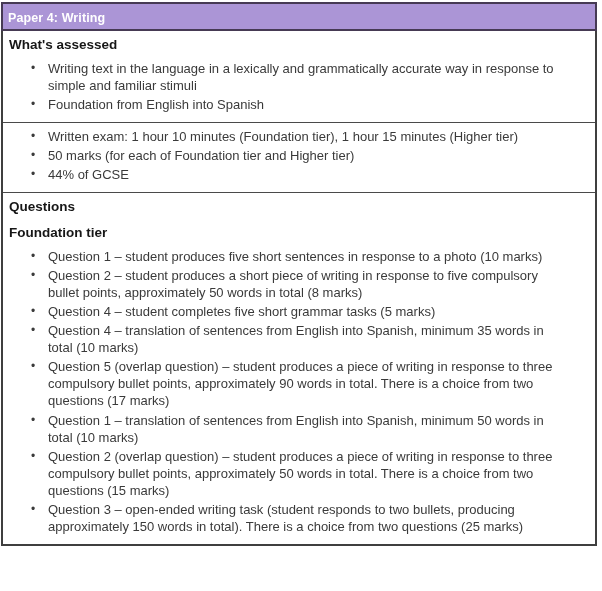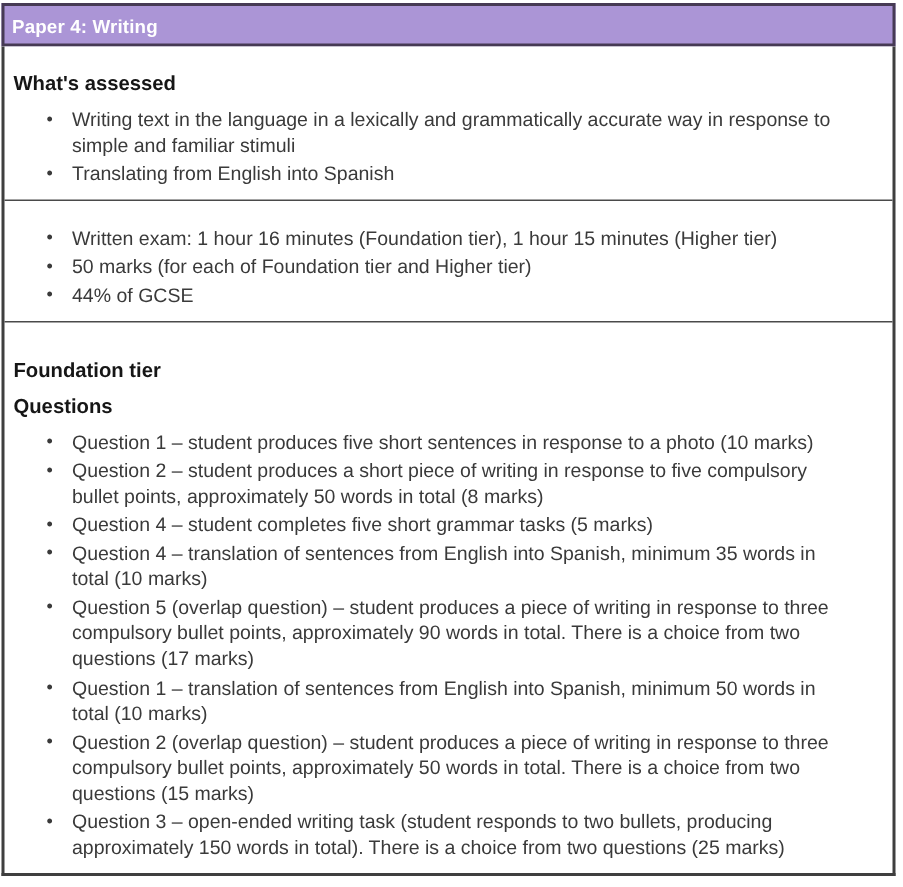--- a/index.html
+++ b/index.html
@@ -38,21 +38,21 @@
     height: 29px;
     padding: 6px 6px 0 5px;
     letter-spacing: 0.1px;
   }
   .table-body {
     border: 2px solid var(--table-border, #3f3f3f);
     border-top: none;
     background: #ffffff;
   }
   .row {
-    padding: 14px 8px 8px 6px;
+    padding: 3px 8px 8px 6px;
   }
   .row + .row {
     border-top: 1.5px solid var(--row-divider, #4a4a4a);
   }
   .section-heading {
     font-weight: bold;
     font-size: 13.5px;
     color: var(--heading-text, #161616);
     margin: 2px 0 7px 0;
     line-height: 17px;
@@ -92,46 +92,46 @@
 
     <div class="row">
       <div class="section-heading">What's assessed</div>
       <ul class="bullets">
         <li class="bullet-item">
           <span class="marker">•</span>
           <span class="bullet-text">Writing text in the language in a lexically and grammatically accurate way in response to simple and familiar stimuli</span>
         </li>
         <li class="bullet-item">
           <span class="marker">•</span>
-          <span class="bullet-text">Translating from English into Spanish</span>
+          <span class="bullet-text">Foundation from English into Spanish</span>
         </li>
       </ul>
     </div>
 
     <div class="row">
       <ul class="bullets">
         <li class="bullet-item">
           <span class="marker">•</span>
-          <span class="bullet-text">Written exam: 1 hour 16 minutes (Foundation tier), 1 hour 15 minutes (Higher tier)</span>
+          <span class="bullet-text">Written exam: 1 hour 10 minutes (Foundation tier), 1 hour 15 minutes (Higher tier)</span>
         </li>
         <li class="bullet-item">
           <span class="marker">•</span>
           <span class="bullet-text">50 marks (for each of Foundation tier and Higher tier)</span>
         </li>
         <li class="bullet-item">
           <span class="marker">•</span>
           <span class="bullet-text">44% of GCSE</span>
         </li>
       </ul>
     </div>
 
     <div class="row">
+      <div class="section-heading">Questions</div>
+
       <div class="section-heading sub-heading">Foundation tier</div>
-
-      <div class="section-heading">Questions</div>
       <ul class="bullets">
         <li class="bullet-item">
           <span class="marker">•</span>
           <span class="bullet-text">Question 1 – student produces five short sentences in response to a photo (10 marks)</span>
         </li>
         <li class="bullet-item">
           <span class="marker">•</span>
           <span class="bullet-text">Question 2 – student produces a short piece of writing in response to five compulsory bullet points, approximately 50 words in total (8 marks)</span>
         </li>
         <li class="bullet-item">

